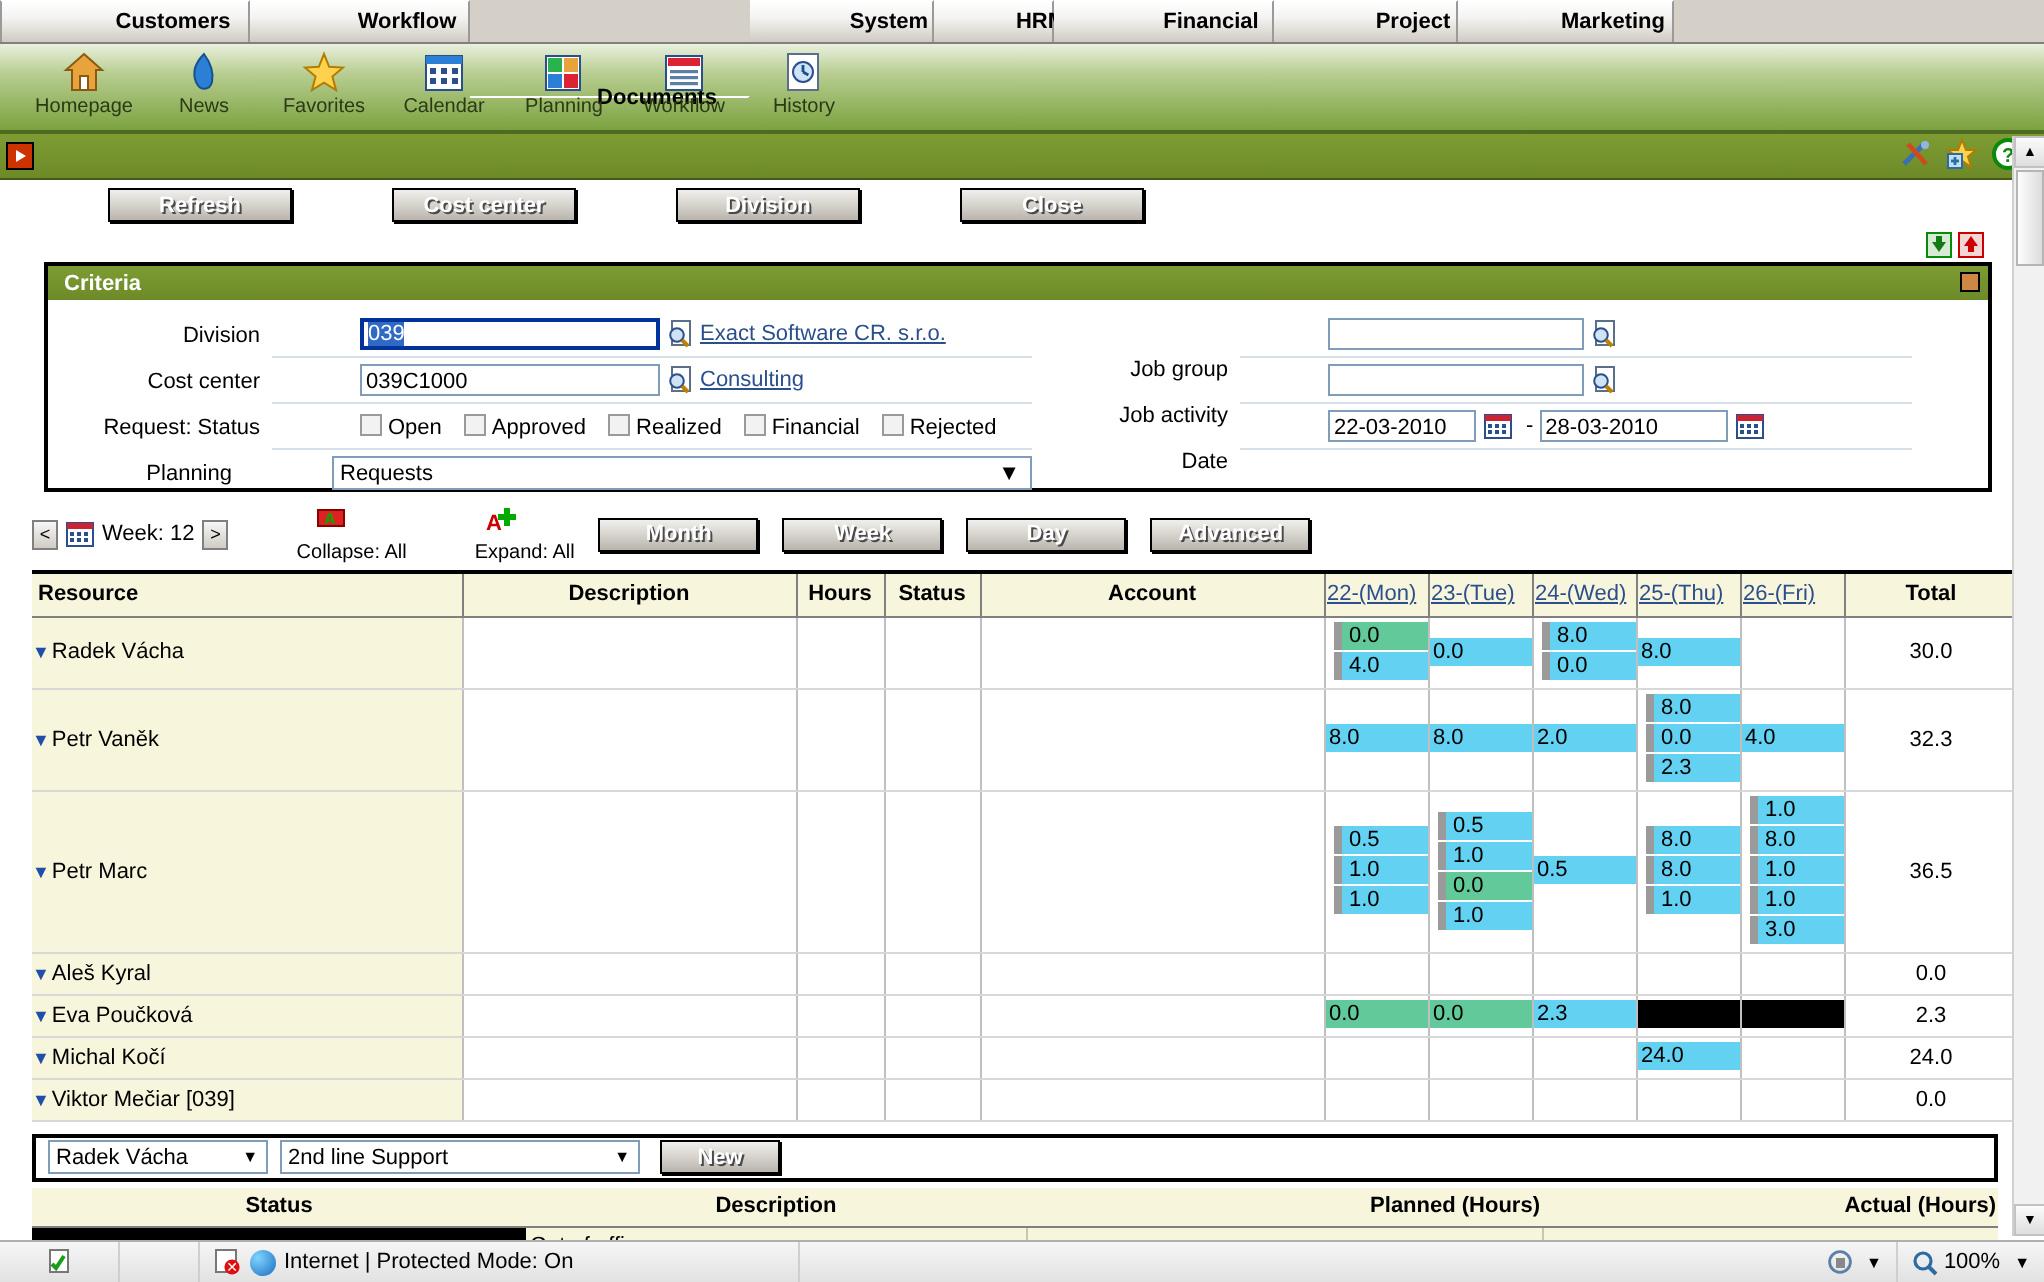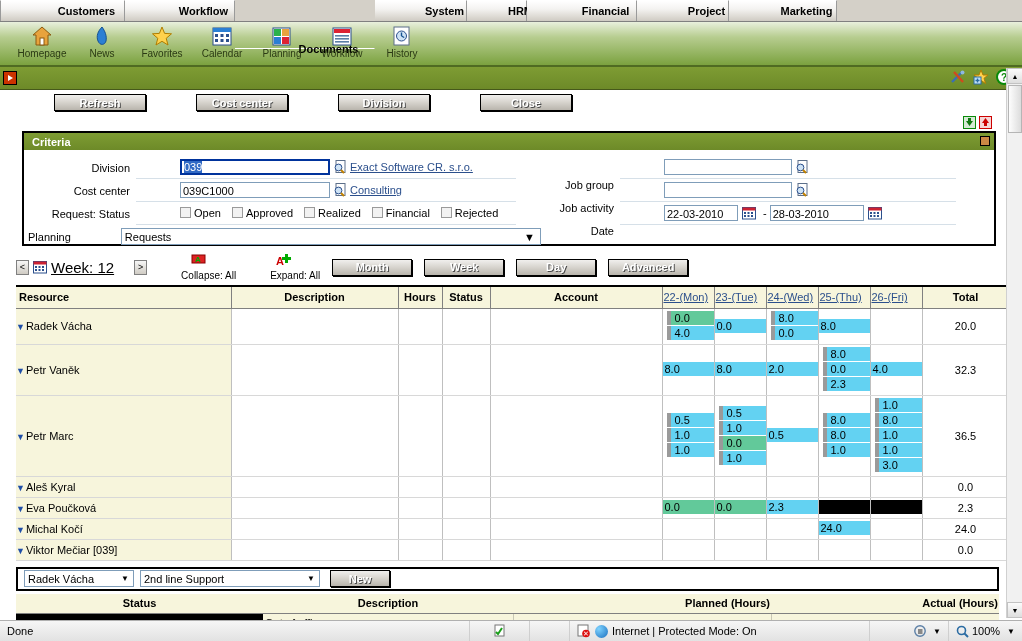--- a/index.html
+++ b/index.html
@@ -123,39 +123,39 @@
     border:1px solid #7f9db9; background:#fff; height:16px; font-size:11px;
     font-family:"Liberation Sans",sans-serif; padding:0 2px; color:#000;
   }
   .tinput.sel { border:2px solid #00339c; background:#fff; }
   .tinput.sel span { background:#316ac5; color:#fff; }
   .lookup { width:15px; height:14px; margin:0 2px 0 3px; cursor:pointer; display:inline-block;}
   .blue-link { color:#2b4f8c; text-decoration:underline; font-size:11px; cursor:pointer;}
   .cbx { width:11px;height:11px;border:1px solid #9a9a9a;background:#f2f2f2;display:inline-block;vertical-align:-1px;margin-right:3px;}
   .cbitem { font-size:11px; margin-right:11px; white-space:nowrap; cursor:pointer;}
   .selectbox {
-    border:1px solid #7f9db9; background:#fff; height:17px; width:420px;
+    border:1px solid #7f9db9; background:#fff; height:17px; width:350px;
     font-size:11px; display:flex; align-items:center; padding:0 3px; position:relative; cursor:pointer;
   }
   .selectbox .arrow { position:absolute; right:5px; }
   .calico { width:14px;height:14px;margin:0 4px; cursor:pointer; display:inline-block;}
 
   
   #weeknav {
     margin: 6px 0 0 16px;
     height: 30px;
     display:flex; align-items:center; gap:0;
   }
   .navarrow {
     width:13px;height:15px;border:1px solid #808080;
     background: linear-gradient(to bottom,#f6f6f6,#d0ccc4);
     display:flex;align-items:center;justify-content:center;font-size:9px;cursor:pointer;
   }
   .wk-cal { width:14px;height:14px;margin:0 4px; display:inline-block;}
-  .wk-txt { font-size:15px; margin-right:20px;text-decoration:underline;}
+  .wk-txt { font-size:11px; margin-right:4px;}
   .ce-btn { display:flex;flex-direction:column;align-items:center;margin-left:10px;cursor:pointer;}
   .ce-btn .lbl { font-size:10px;margin-left:24px; }
   .vbtn {
     height:17px; min-width:80px; margin-left:12px;
     background: linear-gradient(to bottom,#f0efed 0%, #d9d6d0 45%, #b9b5ad 100%);
     border:1px solid #000; box-shadow:1px 1px 0 #000;
     color:#fff; font-weight:bold; font-size:11px; text-shadow:1px 1px 0 #4a4a4a;
     display:flex;align-items:center;justify-content:center; cursor:pointer;
   }
 
@@ -598,21 +598,21 @@
             <div class="bar blue">0.0</div>
           </td>
           <td class="daycell cellpad">
             <div class="bar blue ind">8.0</div>
             <div class="bar blue ind">0.0</div>
           </td>
           <td class="daycell cellpad">
             <div class="bar blue">8.0</div>
           </td>
           <td class="daycell cellpad"></td>
-          <td class="totalcell">20.0</td>
+          <td class="totalcell">30.0</td>
         </tr>
         <tr style="height: 51px;">
           <td class="namecell"><span class="arrow-tri">▼</span><span>Petr Vaněk</span></td>
           <td></td>
           <td></td>
           <td></td>
           <td></td>
           <td class="daycell cellpad">
             <div class="bar blue">8.0</div>
           </td>
@@ -781,21 +781,20 @@
     </tbody>
 </table>
 
 <div id="vscroll">
   <div class="sb-btn">▲</div>
   <div class="sb-thumb"></div>
   <div class="sb-btn" style="position:absolute;bottom:0;">▼</div>
 </div>
 
 <div id="statusbar">
-  <div class="sbcell" style="width:470px;">Done</div>
   <div class="sbcell" style="width:60px;justify-content:center;">
     <svg width="14" height="14" viewBox="0 0 14 14">
         <rect x="2" y="1" width="9" height="11" fill="#fff" stroke="#777"></rect>
         <polyline points="3,8 5,10 9,4" stroke="#1a9e1a" stroke-width="2" fill="none"></polyline>
       </svg>
   </div>
   <div class="sbcell" style="width:40px;"></div>
   <div class="sbcell" style="width:300px;">
     <svg width="14" height="14" viewBox="0 0 14 14" style="margin-right:4px;">
         <rect x="1" y="1" width="10" height="11" fill="#fff" stroke="#777"></rect>

